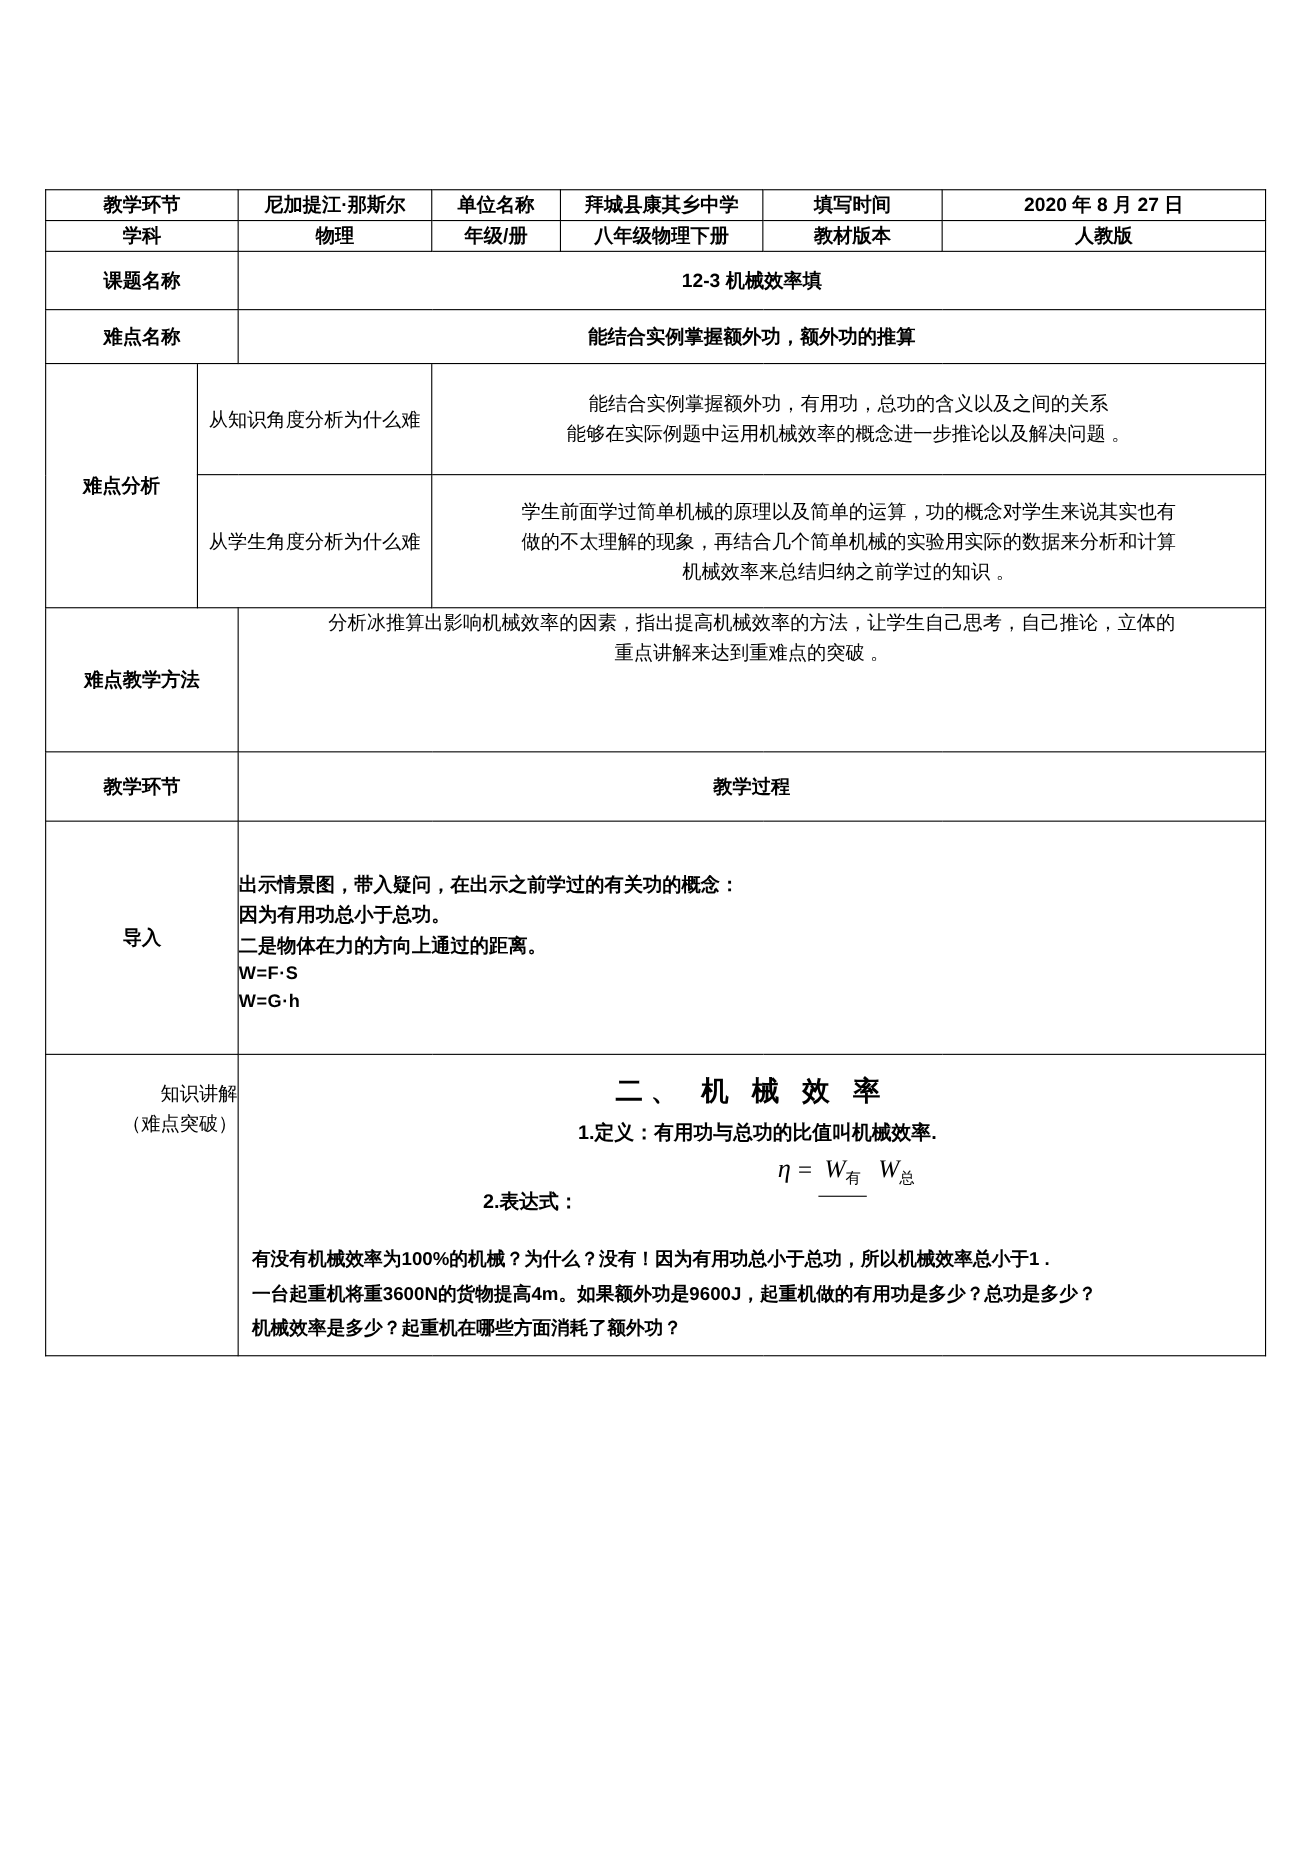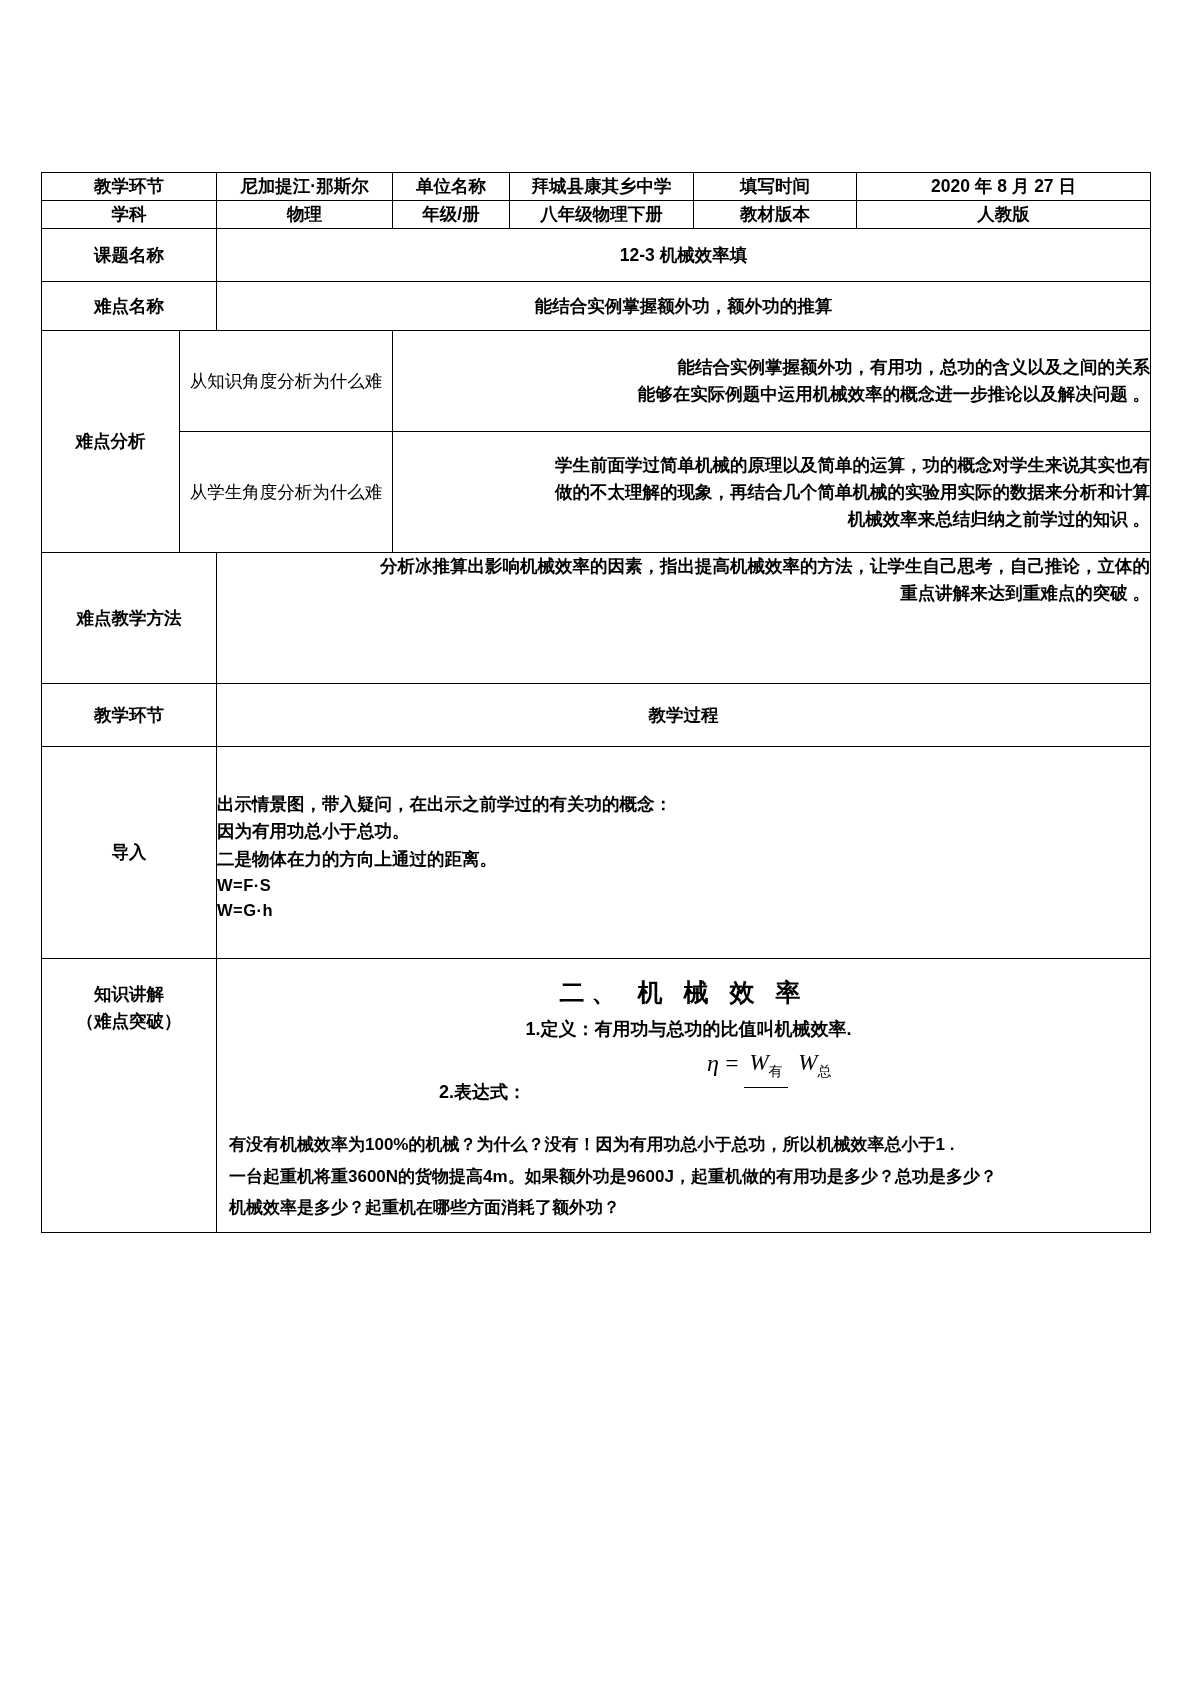--- a/index.html
+++ b/index.html
@@ -43,40 +43,40 @@
     font-size: 18px;
   }
   .val {
     text-align: center;
     font-weight: bold;
     font-size: 18px;
   }
   .body-text {
     font-size: 17px;
     line-height: 1.75;
-    font-weight: bold;
-    text-align: right;
+    font-weight: normal;
+    text-align: center;
     padding: 10px 12px;
   }
   .sub-label {
     text-align: center;
     font-size: 17px;
     line-height: 1.7;
     font-weight: normal;
     padding: 6px 8px;
   }
   .side-label {
     text-align: center;
     font-weight: bold;
     font-size: 18px;
     padding: 6px 4px;
   }
   .side-label-2 {
-    text-align: center;
-    font-weight: bold;
+    text-align: right;
+    font-weight: normal;
     font-size: 17px;
     line-height: 1.5;
     padding: 6px 4px;
   }
   .sec-title {
     text-align: center;
     font-weight: bold;
     font-size: 25px;
     letter-spacing: 7px;
     margin: 14px 0 4px 0;

